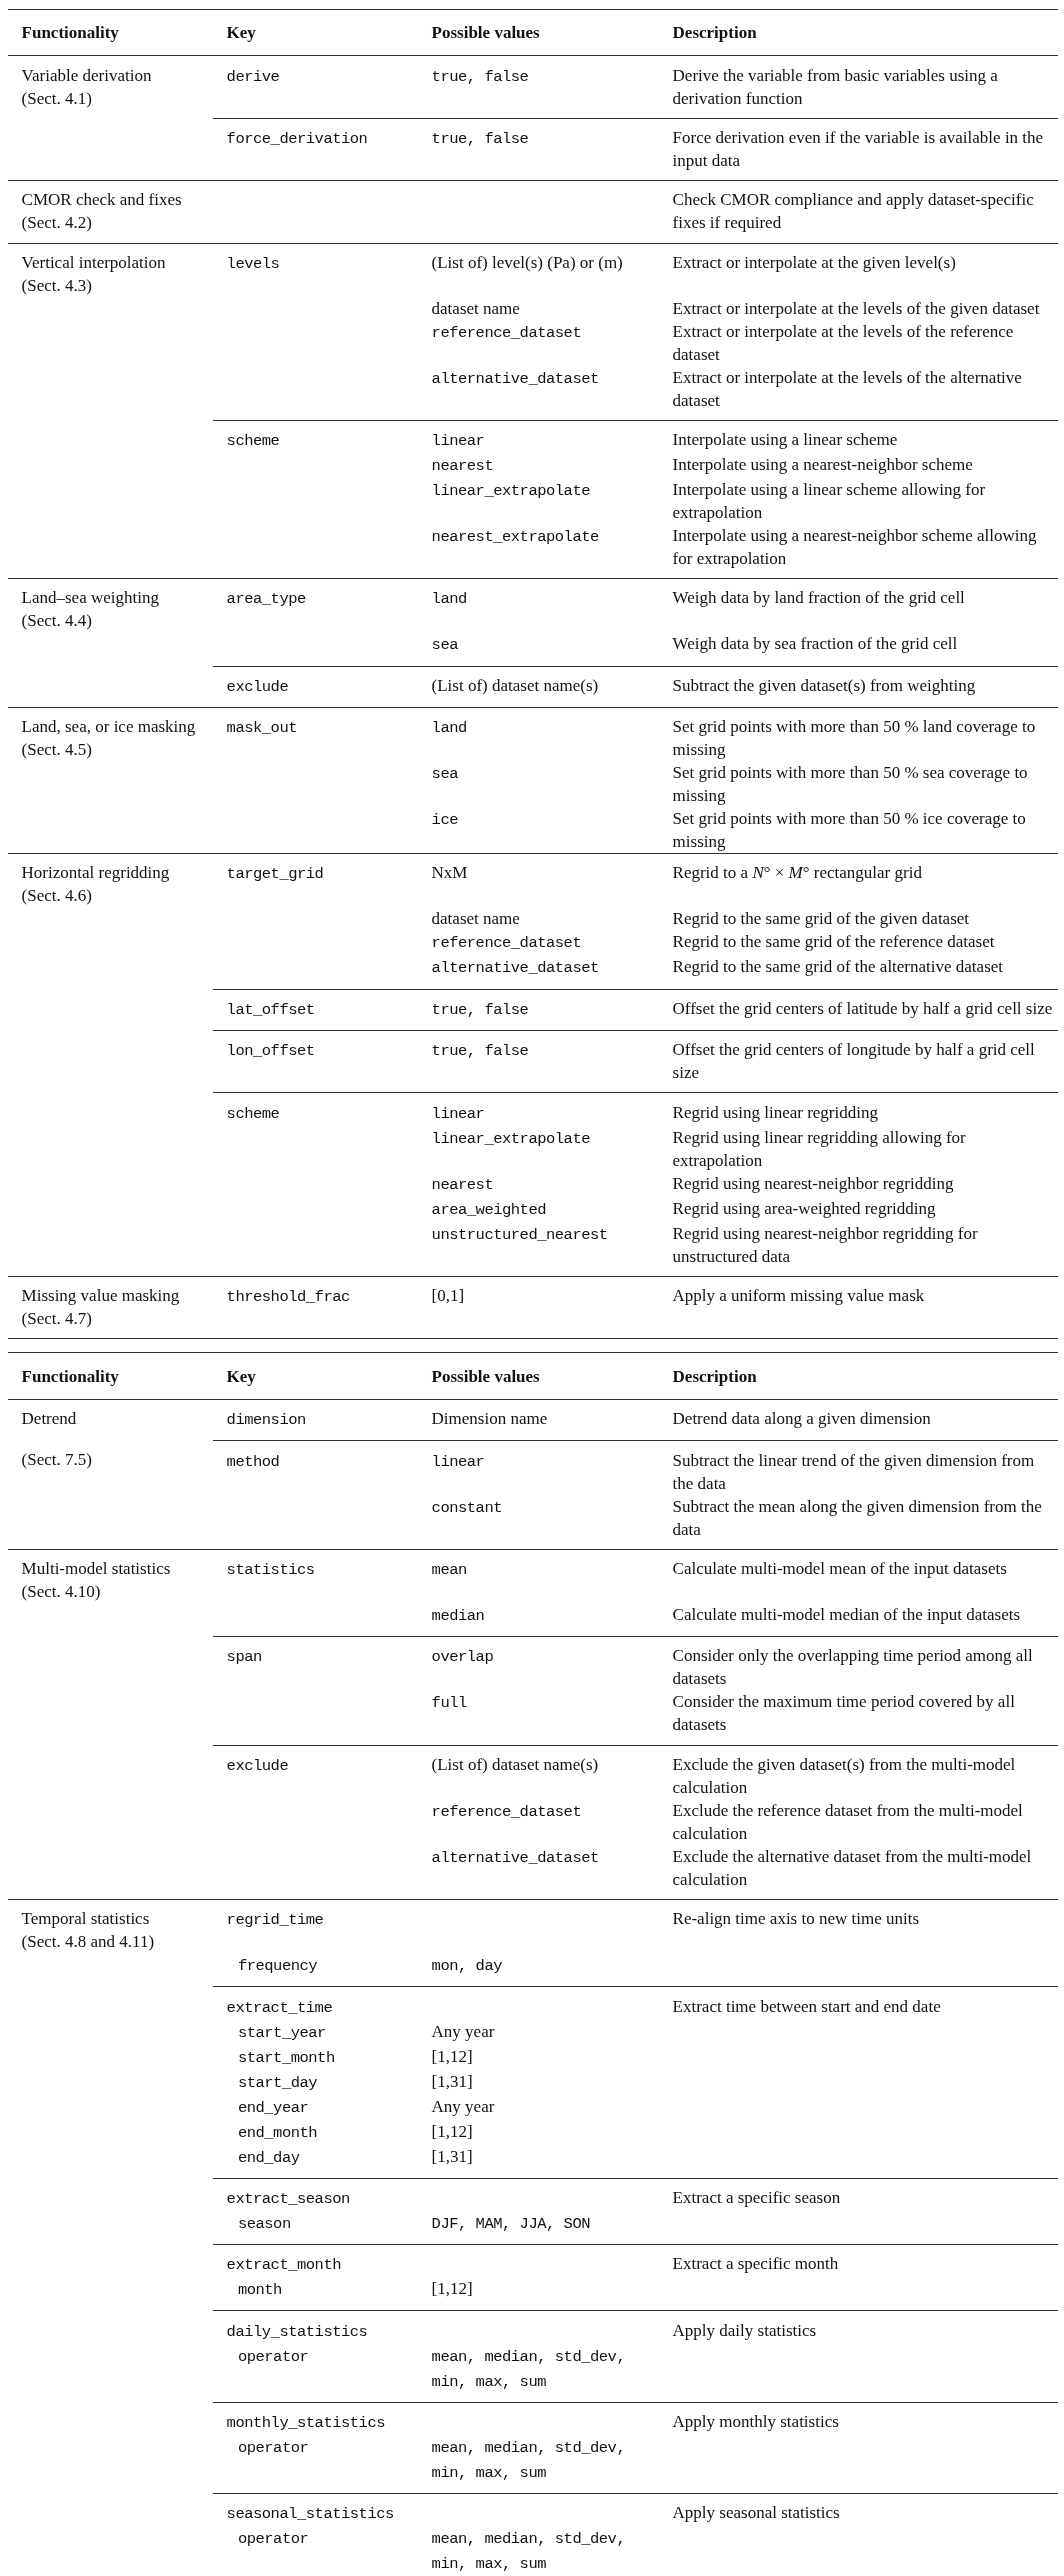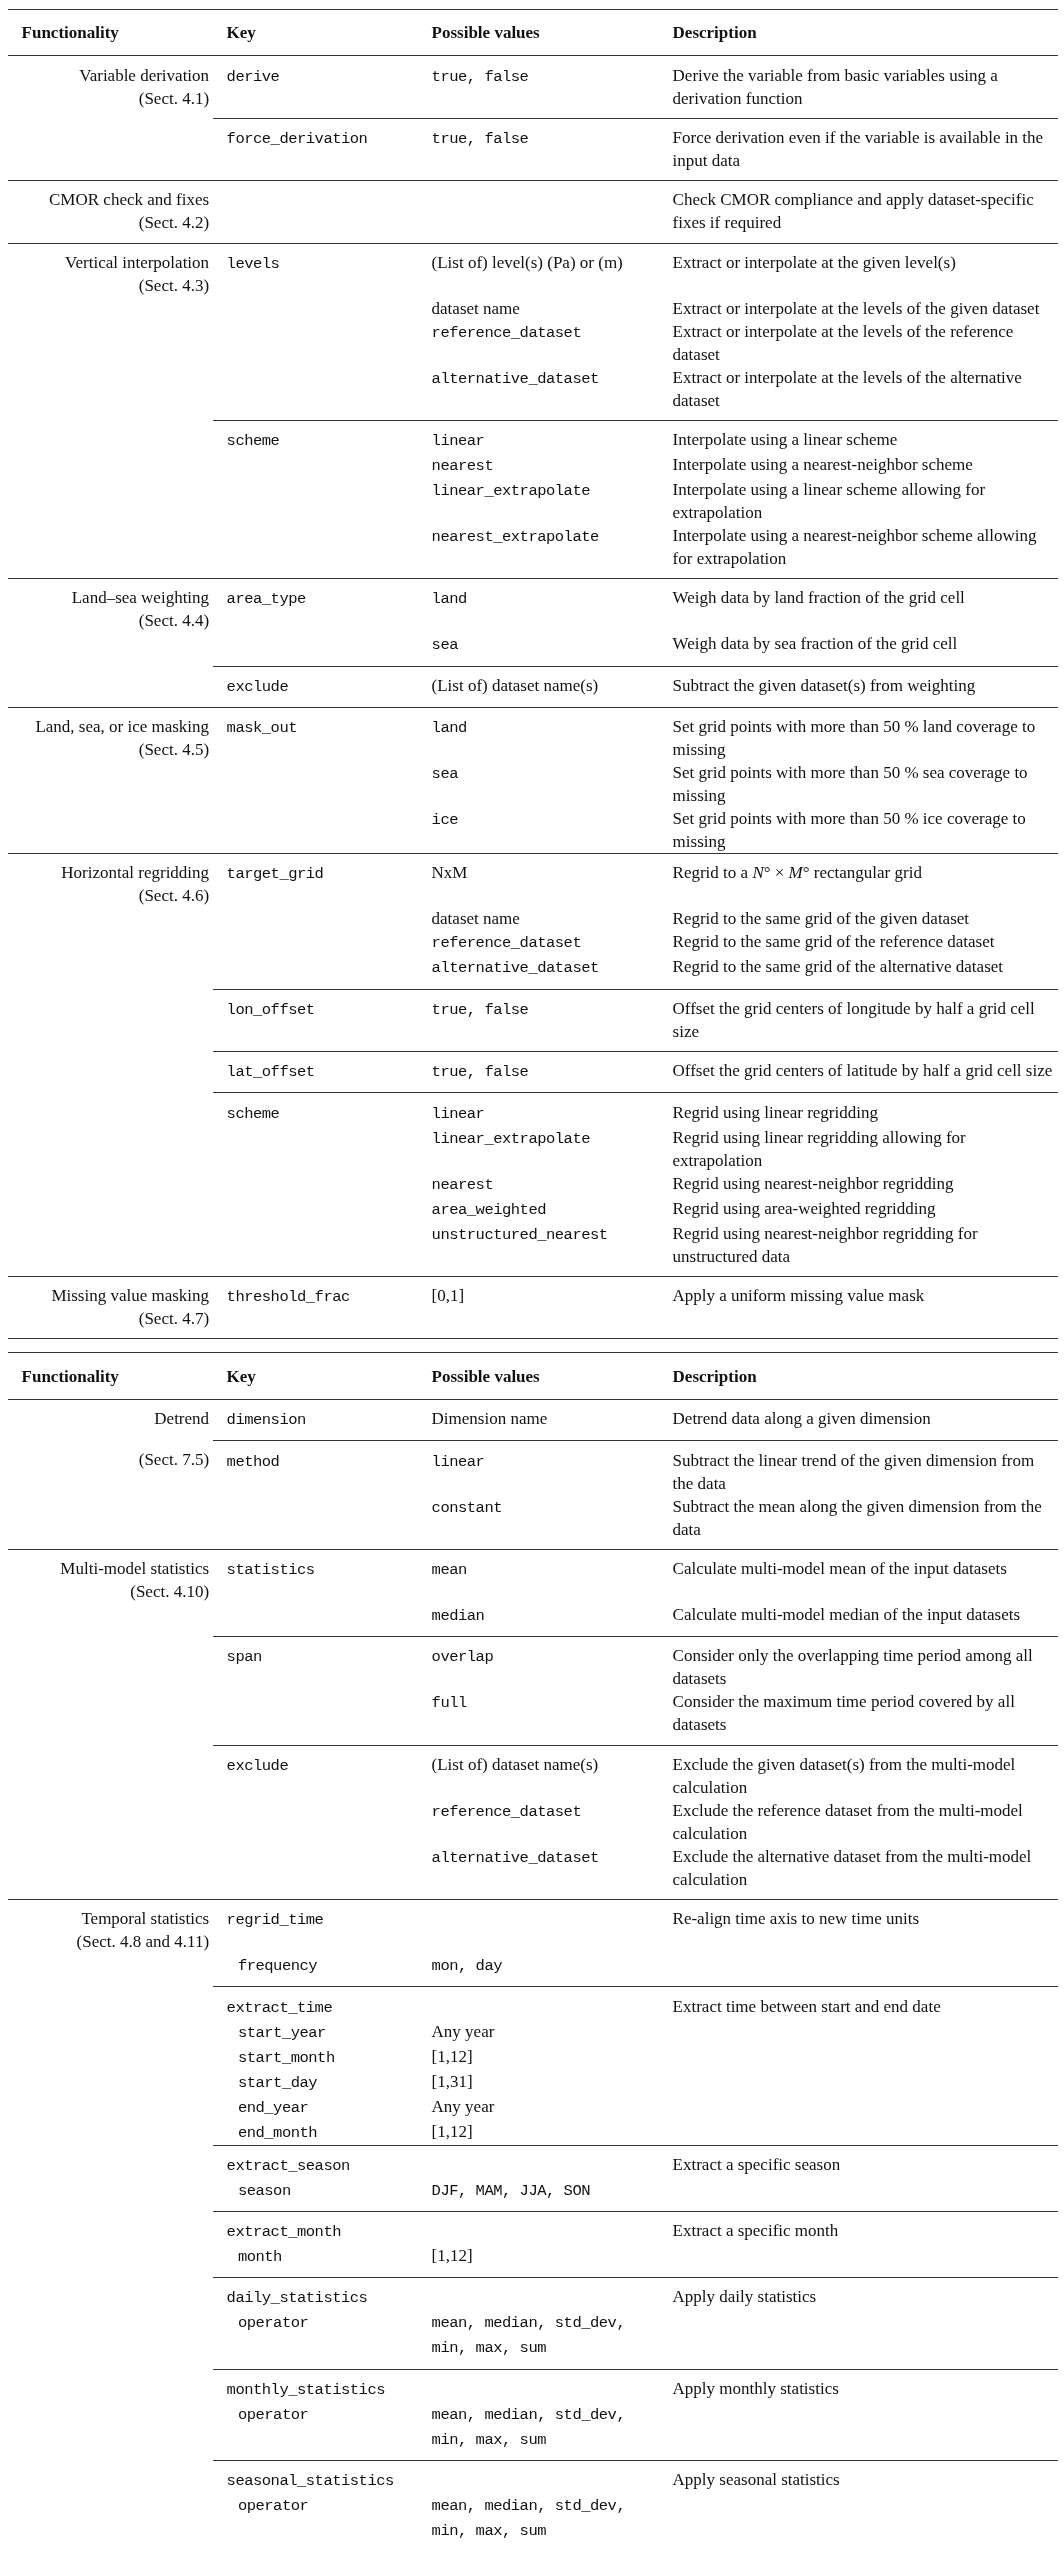--- a/index.html
+++ b/index.html
@@ -34,21 +34,21 @@
   }
   table.pp tbody.group { border-top: 1.5px solid #333; }
   table.pp tbody.group:first-of-type { border-top: none; }
   table.pp tr.keyfirst td.k, table.pp tr.keyfirst td.v, table.pp tr.keyfirst td.d {
     padding-top: 7.2px;
   }
   table.pp tr.keysep td.k, table.pp tr.keysep td.v, table.pp tr.keysep td.d {
     border-top: 1.5px solid #333;
   }
   table.pp tr.keylast td { padding-bottom: 8.2px; }
-  table.pp td.f { padding-top: 7.2px; text-align: right; }
+  table.pp td.f { padding-top: 7.2px; }
   table.pp tfoot td { border-top: 1.5px solid #333; height: 0; padding: 0; }
   .mono {
     font-family: "Liberation Mono", "DejaVu Sans Mono", monospace;
     font-size: 15.5px;
     letter-spacing: -0.5px;
   }
   .indent { padding-left: 11.3px; display: inline-block; }
   
   table.t12 col.c1 { width: 205px; }
   table.t12 col.c2 { width: 205px; }
@@ -225,29 +225,29 @@
           <td class="d"><span>Regrid to the same grid of the reference dataset</span></td>
         </tr>
         <tr class="keylast">
           <td class="f"></td>
           <td class="k"></td>
           <td class="v"><span class="mono">alternative_dataset</span></td>
           <td class="d"><span>Regrid to the same grid of the alternative dataset</span></td>
         </tr>
         <tr class="keyfirst keysep keylast">
           <td class="f"></td>
+          <td class="k"><span class="mono">lat_offset</span></td>
+          <td class="v"><span class="mono">true, false</span></td>
+          <td class="d"><span>Offset the grid centers of latitude by half a grid cell size</span></td>
+        </tr>
+        <tr class="keyfirst keysep keylast">
+          <td class="f"></td>
           <td class="k"><span class="mono">lon_offset</span></td>
           <td class="v"><span class="mono">true, false</span></td>
           <td class="d"><span>Offset the grid centers of longitude by half a grid cell size</span></td>
-        </tr>
-        <tr class="keyfirst keysep keylast">
-          <td class="f"></td>
-          <td class="k"><span class="mono">lat_offset</span></td>
-          <td class="v"><span class="mono">true, false</span></td>
-          <td class="d"><span>Offset the grid centers of latitude by half a grid cell size</span></td>
         </tr>
         <tr class="keyfirst keysep">
           <td class="f"></td>
           <td class="k"><span class="mono">scheme</span></td>
           <td class="v"><span class="mono">linear</span></td>
           <td class="d"><span>Regrid using linear regridding</span></td>
         </tr>
         <tr>
           <td class="f"></td>
           <td class="k"></td>
@@ -421,20 +421,26 @@
           <td class="k"><span class="mono indent">end_year</span></td>
           <td class="v"><span>Any year</span></td>
           <td class="d"><span></span></td>
         </tr>
         <tr>
           <td class="f"></td>
           <td class="k"><span class="mono indent">end_month</span></td>
           <td class="v"><span>[1,12]</span></td>
           <td class="d"><span></span></td>
         </tr>
+        <tr class="keylast">
+          <td class="f"></td>
+          <td class="k"><span class="mono indent">end_day</span></td>
+          <td class="v"><span>[1,31]</span></td>
+          <td class="d"><span></span></td>
+        </tr>
         <tr class="keyfirst keysep">
           <td class="f"></td>
           <td class="k"><span class="mono">extract_season</span></td>
           <td class="v"></td>
           <td class="d"><span>Extract a specific season</span></td>
         </tr>
         <tr class="keylast">
           <td class="f"></td>
           <td class="k"><span class="mono indent">season</span></td>
           <td class="v"><span class="mono">DJF, MAM, JJA, SON</span></td>

